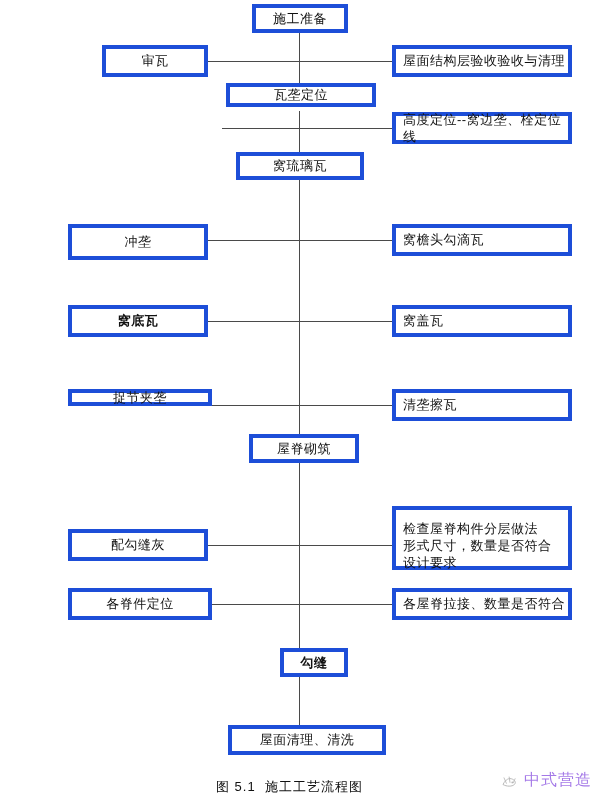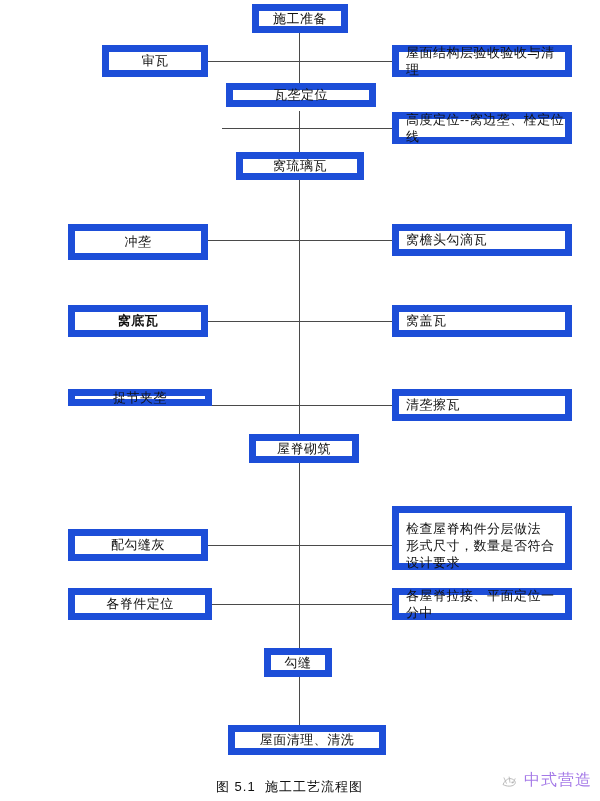--- a/index.html
+++ b/index.html
@@ -11,21 +11,21 @@
     color:#111;
     position:relative;
     overflow:hidden;
   }
   #canvas{position:absolute;left:0;top:0;width:600px;height:801px;}
 
   
   .box{
     position:absolute;
     box-sizing:border-box;
-    border:7px solid #1d4ed8;
+    border:4px solid #1d4ed8;
     background:#ffffff;
     display:flex;
     align-items:center;
     font-size:13px;
     line-height:1.32;
     letter-spacing:0.5px;
     white-space:pre-line;
     z-index:3;
   }
   .box.center{justify-content:center;text-align:center;}
@@ -121,23 +121,23 @@
   <div class="box center" style="left:249px;top:434px;width:110px;height:29px;">屋脊砌筑</div>
 
   <div class="box left multi" style="left:392px;top:506px;width:180px;height:64px;">检查屋脊构件分层做法
 形式尺寸，数量是否符合
 设计要求</div>
 
   <div class="box center" style="left:68px;top:529px;width:140px;height:32px;">配勾缝灰</div>
 
   <div class="box center" style="left:68px;top:588px;width:144px;height:32px;">各脊件定位</div>
 
-  <div class="box left" style="left:392px;top:588px;width:180px;height:32px;">各屋脊拉接、平面定位一分中</div>
+  <div class="box left" style="left:392px;top:588px;width:180px;height:32px;">各屋脊拉接、数量是否符合</div>
 
-  <div class="box center" style="left:264px;top:648px;width:68px;height:29px;">勾缝</div>
+  <div class="box center" style="left:280px;top:648px;width:68px;height:29px;font-weight:bold;">勾缝</div>
 
   <div class="box center" style="left:228px;top:725px;width:158px;height:30px;">屋面清理、清洗</div>
 
   <div class="caption" style="left:216px;top:778px;">图 5.1  施工工艺流程图</div>
 
   <div class="watermark">
     <span>
       <svg class="wm-mark" viewBox="0 0 20 16" aria-hidden="true">
         <path d="M2 12 C5 6, 9 4, 13 6 C16 7.5, 17 10, 15 12 C12.5 14.5, 6 14.5, 2 12 Z" fill="none" stroke="#8a8a8a" stroke-width="1.1"></path>
         <path d="M6 11 L3 4" stroke="#8a8a8a" stroke-width="1" fill="none"></path>

